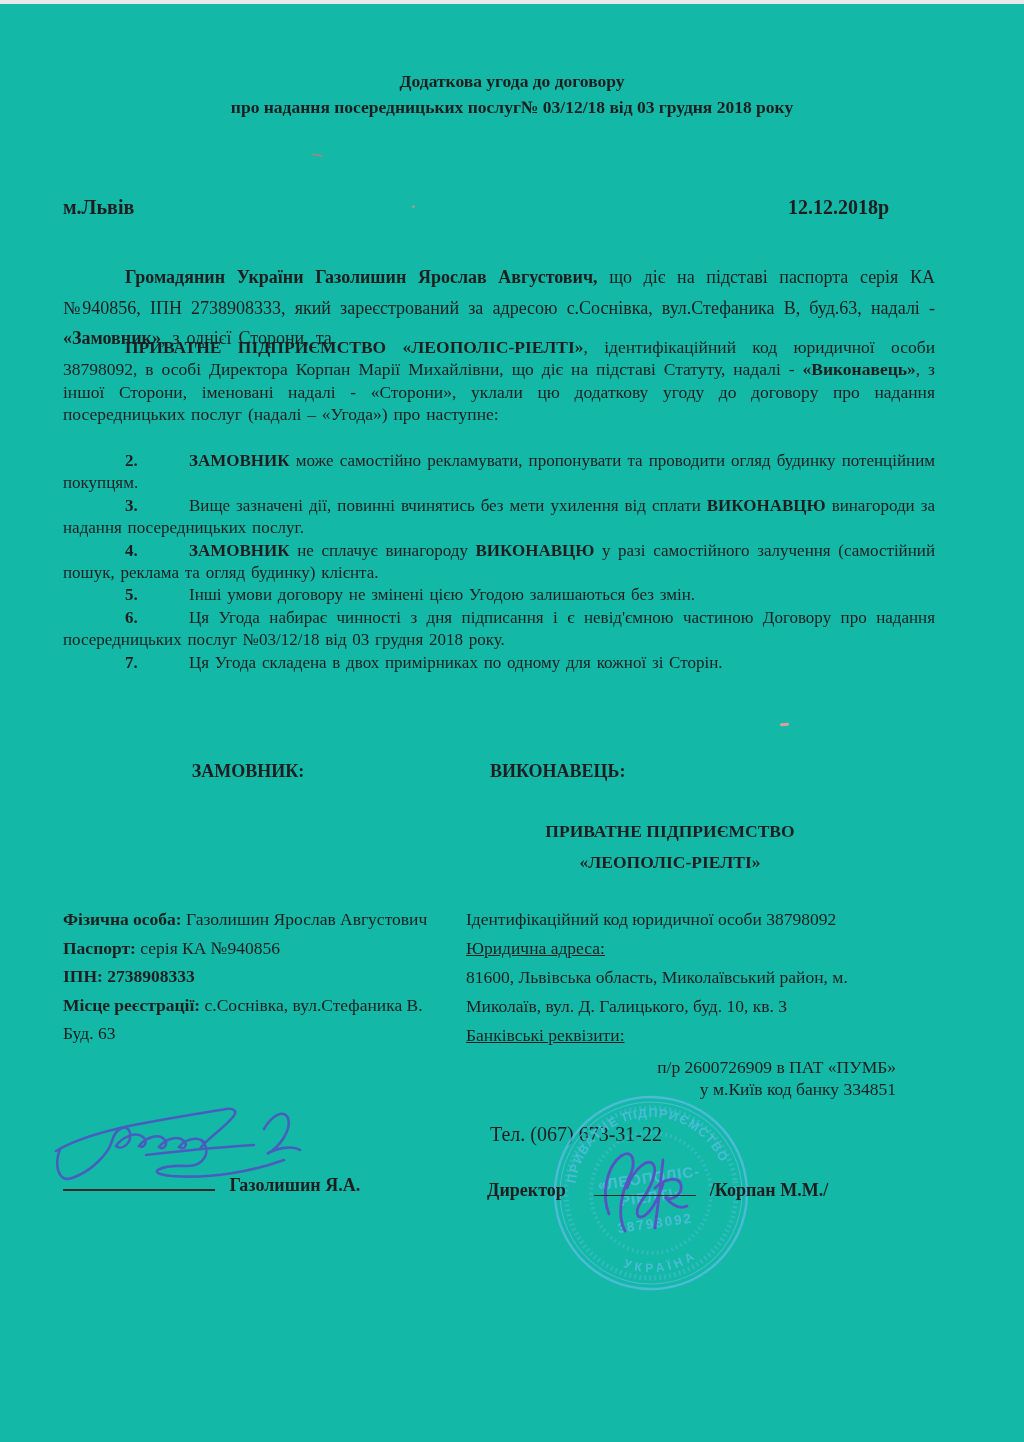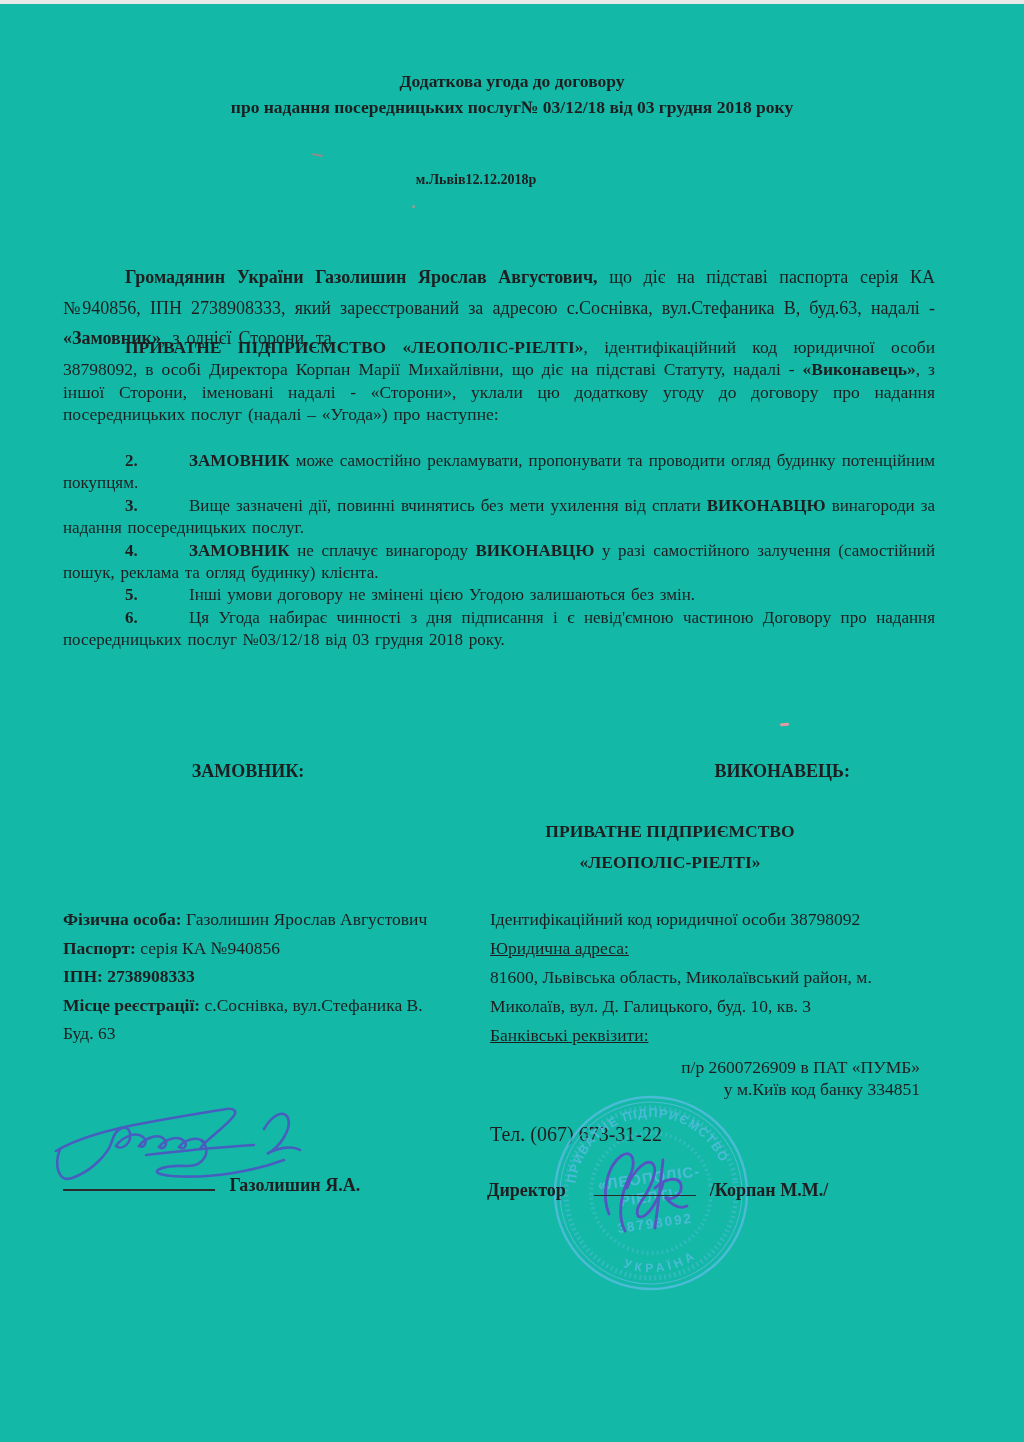--- a/index.html
+++ b/index.html
@@ -12,23 +12,23 @@
     color:#1e1e20;
     overflow:hidden;
   }
   .b{font-weight:bold;}
   .u{text-decoration:underline;text-align:center;}
   .title{
     position:absolute;top:64px;left:0;width:100%;
     text-align:center;font-weight:bold;font-size:17.5px;line-height:26px;
   }
   .cityrow{
-    position:absolute;top:168px;left:63px;width:826px;
-    display:flex;justify-content:center;
-    font-weight:bold;font-size:14px;
+    position:absolute;top:192px;left:63px;width:826px;
+    display:flex;justify-content:space-between;
+    font-weight:bold;font-size:20px;
   }
   .p-intro1{
     position:absolute;top:258px;left:63px;width:872px;
     font-size:18px;line-height:30.5px;text-align:justify;text-indent:62px;
     word-spacing:2.5px;margin:0;
   }
   .p-intro2{
     position:absolute;top:332px;left:63px;width:872px;
     font-size:17.5px;line-height:22.4px;text-align:justify;text-indent:62px;
     word-spacing:1.5px;margin:0;
@@ -38,32 +38,32 @@
     font-size:17px;line-height:22.4px;
   }
   .clause{margin:0;text-align:justify;text-indent:62px;word-spacing:1.5px;}
   .clause .num{font-weight:bold;display:inline-block;width:64px;text-indent:0;}
   .party-header-left{
     position:absolute;top:757px;left:63px;width:370px;
     text-align:center;font-weight:bold;font-size:18px;
   }
   .party-header-right{
     position:absolute;top:757px;left:490px;width:360px;
-    text-align:right;font-weight:bold;font-size:18px;
+    text-align:left;font-weight:bold;font-size:18px;
   }
   .company{
     position:absolute;top:812px;left:490px;width:360px;
     text-align:center;font-weight:bold;font-size:17.5px;line-height:31px;
   }
   .details-left{
     position:absolute;top:901px;left:63px;width:410px;
     font-size:17.5px;line-height:28.6px;
   }
   .details-right{
-    position:absolute;top:901px;left:490px;width:430px;
+    position:absolute;top:901px;left:466px;width:430px;
     font-size:17.5px;line-height:29px;
   }
   .details-right .tight{line-height:22px;text-align:right;}
   .details-right .tight-first{margin-top:6px;}
   .tel-line{
     position:absolute;top:1119px;left:490px;font-size:20px;
   }
   .sig-row-left{
     position:absolute;top:1168px;left:63px;
     font-size:18px;font-weight:bold;white-space:nowrap;
@@ -107,20 +107,21 @@
 
   <p class="p-intro1"><span class="b">Громадянин України Газолишин Ярослав Августович,</span><span> що діє на підставі паспорта серія КА №940856, ІПН 2738908333, який зареєстрований за адресою с.Соснівка, вул.Стефаника В, буд.63,  надалі - </span><span class="b">«Замовник»</span><span>, з однієї Сторони, та</span></p>
   <p class="p-intro2"><span class="b">ПРИВАТНЕ ПІДПРИЄМСТВО «ЛЕОПОЛІС-РІЕЛТІ»</span><span>, ідентифікаційний код юридичної особи 38798092, в особі Директора Корпан Марії Михайлівни, що діє на підставі Статуту,  надалі - </span><span class="b">«Виконавець»</span><span>, з іншої Сторони, іменовані надалі  - «Сторони», уклали цю додаткову угоду до договору про надання посередницьких послуг  (надалі – «Угода») про наступне:</span></p>
 
   <div class="clauses">
     <p class="clause"><span class="num">2.</span><span><span class="b">ЗАМОВНИК</span><span> може самостійно рекламувати,  пропонувати та проводити огляд будинку потенційним покупцям.</span></span></p>
     <p class="clause"><span class="num">3.</span><span><span>Вище зазначені дії, повинні вчинятись без мети ухилення від сплати </span><span class="b">ВИКОНАВЦЮ</span><span> винагороди за надання посередницьких послуг.</span></span></p>
     <p class="clause"><span class="num">4.</span><span><span class="b">ЗАМОВНИК</span><span> не сплачує винагороду </span><span class="b">ВИКОНАВЦЮ</span><span> у разі самостійного залучення (самостійний пошук, реклама та огляд будинку) клієнта.</span></span></p>
     <p class="clause"><span class="num">5.</span><span><span>Інші умови договору не змінені цією Угодою залишаються без змін.</span></span></p>
     <p class="clause"><span class="num">6.</span><span><span>Ця Угода набирає чинності з дня  підписання і є невід'ємною частиною Договору про надання посередницьких послуг №03/12/18 від 03 грудня 2018 року.</span></span></p>
+    <p class="clause"><span class="num">7.</span><span><span>Ця Угода складена в двох примірниках по одному для кожної зі Сторін.</span></span></p>
   </div>
 
   <div class="party-header-left">ЗАМОВНИК:</div>
   <div class="party-header-right">ВИКОНАВЕЦЬ:</div>
 
   <div class="company">
     <div>ПРИВАТНЕ ПІДПРИЄМСТВО</div>
     <div>«ЛЕОПОЛІС-РІЕЛТІ»</div>
   </div>
 

